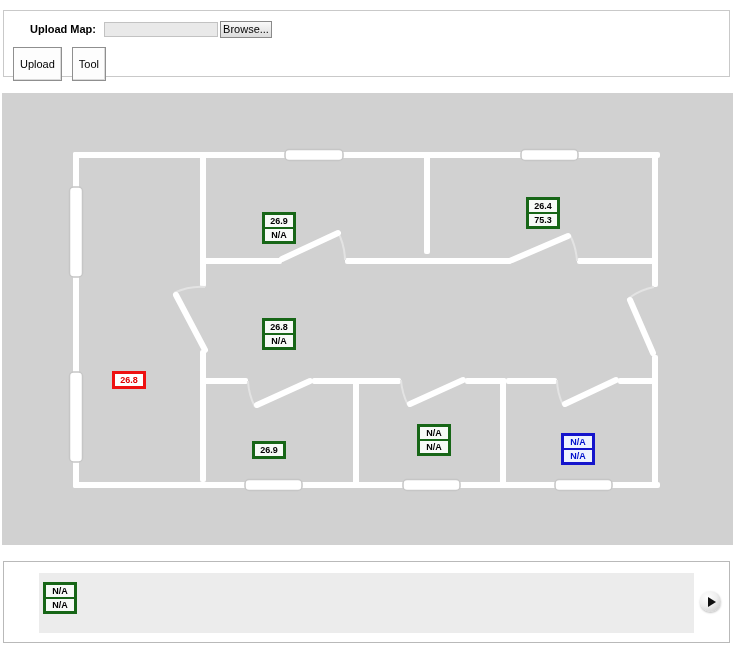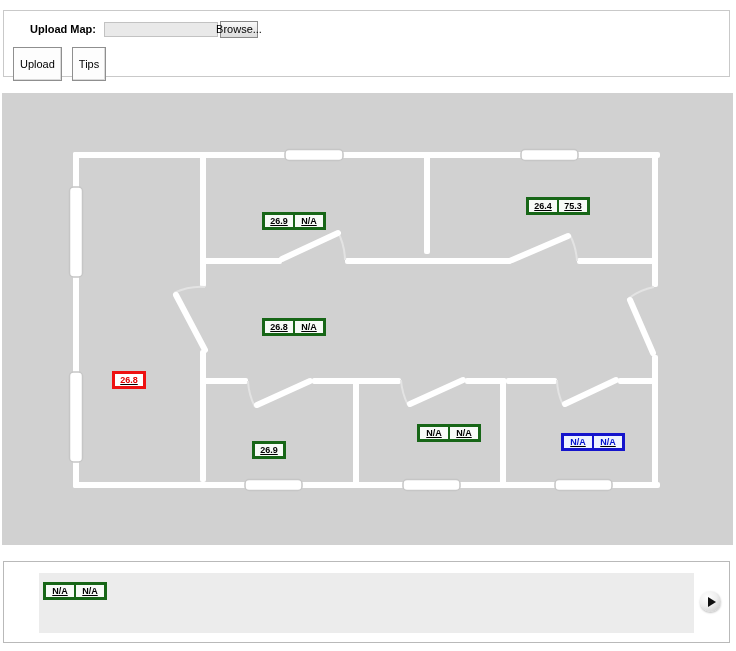--- a/index.html
+++ b/index.html
@@ -4,34 +4,34 @@
 <style>
   html,body{margin:0;padding:0;background:#ffffff;font-family:"Liberation Sans",sans-serif;}
   .page{position:relative;width:736px;height:651px;background:#fff;overflow:hidden;}
 
   
   .upload-panel{position:absolute;left:3px;top:10px;width:725px;height:65px;
     background:#fff;border:1px solid #c9c9c9;}
   .upl-row1{position:absolute;left:26px;top:9px;height:18px;display:flex;align-items:center;}
   .upl-label{font-size:11px;font-weight:bold;color:#000;margin-right:8px;}
   .filefield{width:112px;height:13px;background:#e9e9e9;border:1px solid #c2c2c2;}
-  .browse-btn{margin-left:2px;width:38px;height:17px;font-size:11px;color:#000;
+  .browse-btn{margin-left:2px;width:52px;height:17px;font-size:11px;color:#000;
     background:linear-gradient(#f9f9f9,#dcdcdc);border:1px solid #8a8a8a;
     display:flex;align-items:center;justify-content:center;cursor:default;}
   .upl-row2{position:absolute;left:9px;top:36px;display:flex;gap:10px;}
   .win-btn{height:17px;padding:16px 6px;font-size:11px;color:#000;background:#fdfdfd;
     border:1px solid #8f8f8f;box-shadow:inset -1px -1px 0 #dadada;
     display:flex;align-items:center;justify-content:center;cursor:default;}
 
   
   .map-panel{position:absolute;left:2px;top:93px;width:731px;height:452px;background:#d1d1d1;}
   .map-panel svg{position:absolute;left:0;top:0;}
 
   
-  .sensor{position:absolute;border:2px solid;display:flex;cursor:default;text-decoration:underline;}
+  .sensor{position:absolute;border:2px solid;display:flex;flex-direction:column;cursor:default;}
   .sensor-cell{width:28px;height:10px;line-height:10px;border:1px solid;
     font-size:9px;font-weight:bold;text-align:center;padding:1px 0;}
   .sensor--green{border-color:#176617;background:#176617;}
   .sensor--green .sensor-cell{background:#f7fbf7;border-color:#176617;color:#000;}
   .sensor--red{border-color:#ee1111;background:#ee1111;}
   .sensor--red .sensor-cell{background:#ffffff;border-color:#ee1111;color:#e00000;}
   .sensor--blue{border-color:#1414cc;background:#1414cc;}
   .sensor--blue .sensor-cell{background:#eef3ff;border-color:#1414cc;color:#0011cc;}
 
   
@@ -53,21 +53,21 @@
 <div class="page">
 
   <div class="upload-panel">
     <div class="upl-row1">
       <span class="upl-label">Upload Map:</span>
       <div class="filefield"></div>
       <button class="browse-btn">Browse...</button>
     </div>
     <div class="upl-row2">
       <button class="win-btn">Upload</button>
-      <button class="win-btn">Tips</button>
+      <button class="win-btn">Tool</button>
     </div>
   </div>
 
   <div class="map-panel" id="map-panel">
     <svg width="731" height="452" viewBox="0 0 731 452">
 
       <g fill="#ffffff">
 
         <rect x="71" y="59" width="587" height="6" rx="2"></rect>
         <rect x="71" y="59" width="6" height="336" rx="2"></rect>

